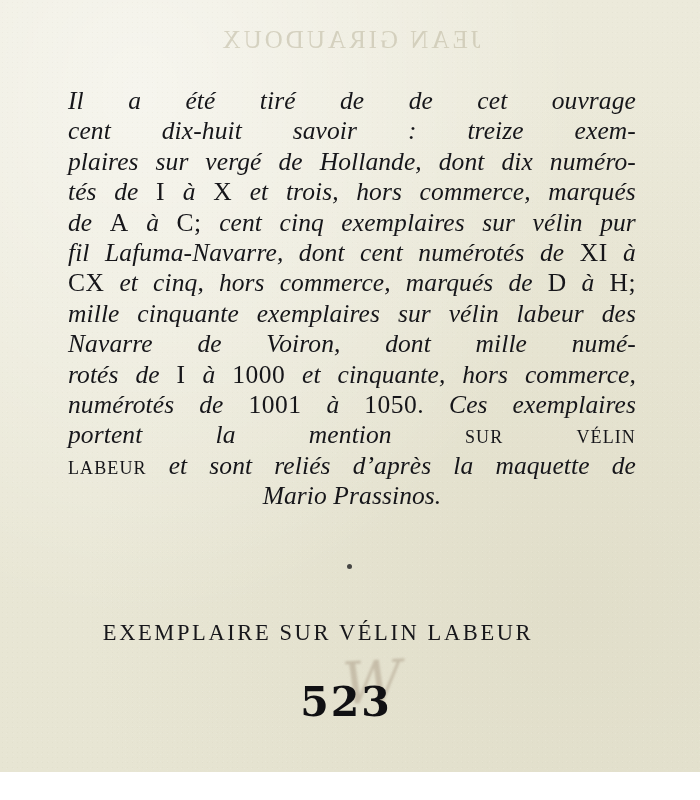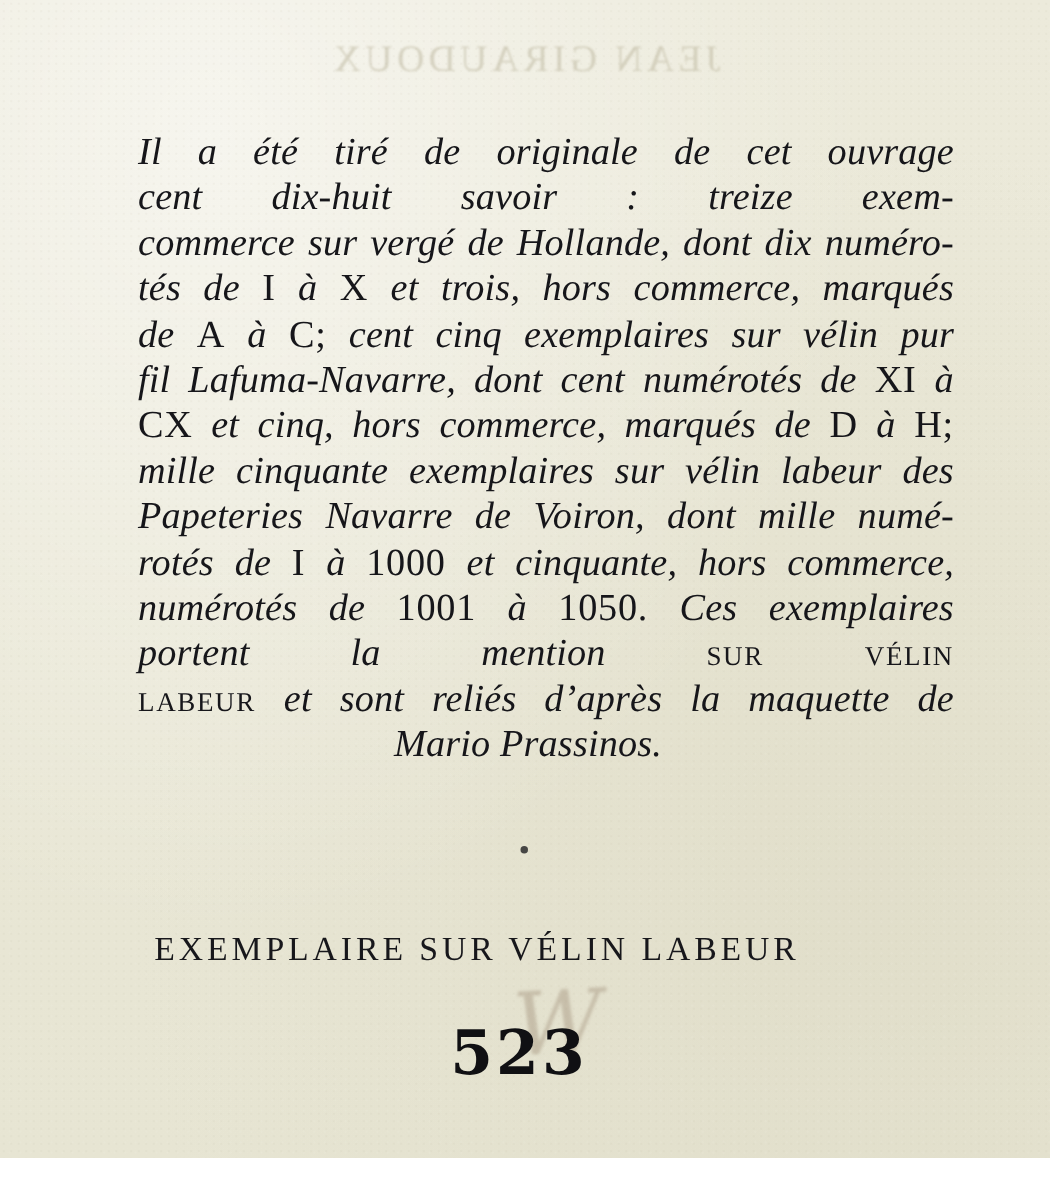--- a/index.html
+++ b/index.html
@@ -85,21 +85,20 @@
     color: #16161a;
     font-style: italic;
     font-size: 25.5px;
     line-height: 30.4px;
     letter-spacing: 0.1px;
   }
   
   .just {
     display: flex;
     justify-content: space-between;
-    margin-left: 24px;
   }
   .just > span { white-space: pre; }
   .center-line {
     text-align: center;
     display: block;
   }
   
   .rm {
     font-style: normal;
     letter-spacing: 0.5px;
@@ -161,37 +160,36 @@
   <div id="bleed-top">JEAN GIRAUDOUX</div>
 
   <div id="colophon">
 
     <div class="line just">
       <span>Il</span>
       <span>a</span>
       <span>été</span>
       <span>tiré</span>
       <span>de</span>
-      <span>originale</span>
       <span>de</span>
       <span>cet</span>
       <span>ouvrage</span>
     </div>
 
     <div class="line just">
       <span>cent</span>
       <span>dix-huit</span>
       <span>savoir</span>
       <span>:</span>
       <span>treize</span>
       <span>exem-</span>
     </div>
 
     <div class="line just">
-      <span>commerce</span>
+      <span>plaires</span>
       <span>sur</span>
       <span>vergé</span>
       <span>de</span>
       <span>Hollande,</span>
       <span>dont</span>
       <span>dix</span>
       <span>numéro-</span>
     </div>
 
     <div class="line just">
@@ -248,21 +246,20 @@
       <span>mille</span>
       <span>cinquante</span>
       <span>exemplaires</span>
       <span>sur</span>
       <span>vélin</span>
       <span>labeur</span>
       <span>des</span>
     </div>
 
     <div class="line just">
-      <span>Papeteries</span>
       <span>Navarre</span>
       <span>de</span>
       <span>Voiron,</span>
       <span>dont</span>
       <span>mille</span>
       <span>numé-</span>
     </div>
 
     <div class="line just">
       <span>rotés</span>

